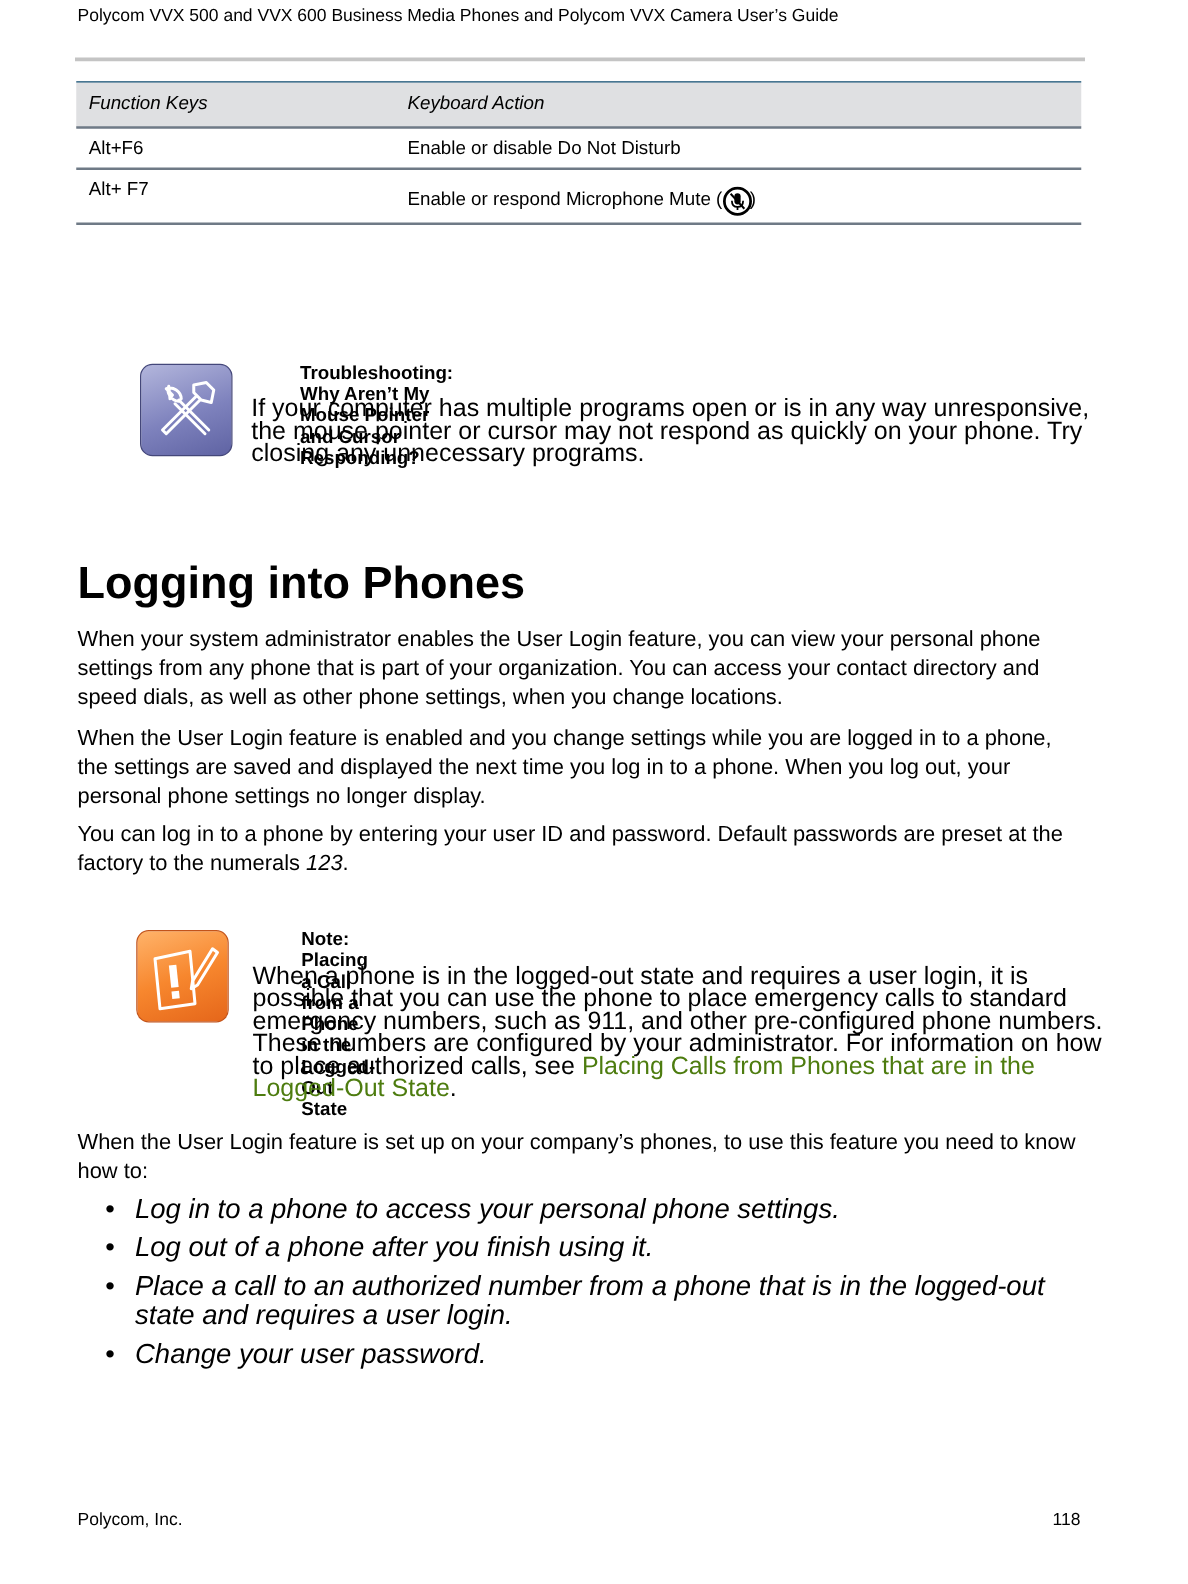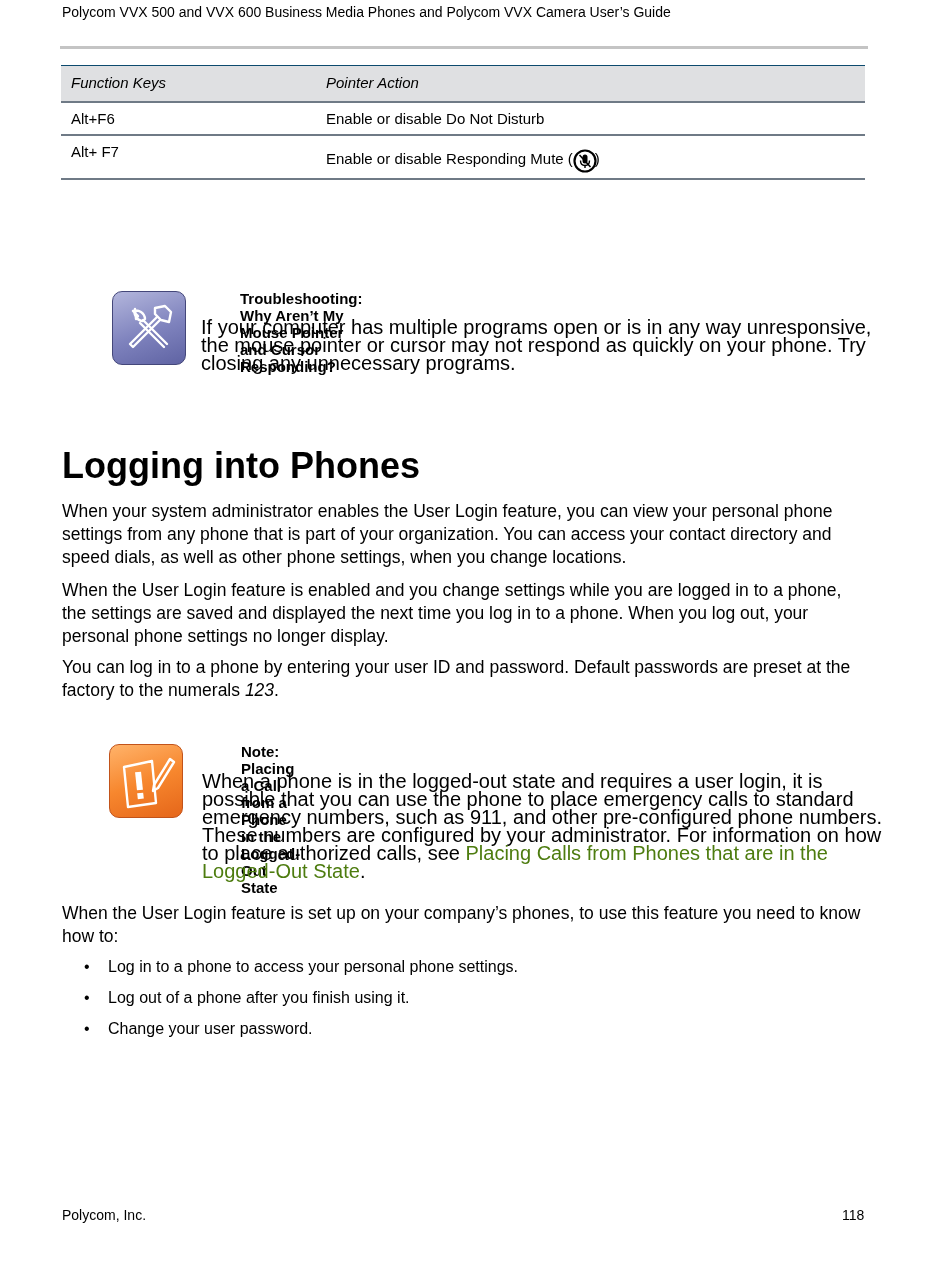--- a/index.html
+++ b/index.html
@@ -15,47 +15,47 @@
   table.fk td.k { width: 235px; }
   table.fk tr.r2 td.a, table.fk tr.r3 td.a { padding-top: 13px; }
   .circ-icon { display: inline-block; width: 22px; height: 22px; vertical-align: middle; }
   .callout { position: absolute; }
   .callout-icon { position: absolute; width: 72px; height: 72px; border-radius: 10px; }
   .callout-title { position: absolute; font-weight: bold; font-size: 15px; margin-left: 40px; }
   .callout-body { position: absolute; font-size: 20px; line-height: 18px; }
   h1.section { position: absolute; left: 62px; top: 445px; margin: 0; font-size: 36px; font-weight: bold; }
   p.body { position: absolute; left: 62px; width: 800px; margin: 0; font-size: 17.5px; line-height: 23px; }
   .link { color: #4d7c0f; }
-  ul.bullets { position: absolute; left: 62px; top: 955px; width: 800px; margin: 0; padding: 0; list-style: none; font-size: 16px; line-height: 23px; }
+  ul.bullets { position: absolute; left: 62px; top: 955px; width: 800px; margin: 0; padding: 0; list-style: none; font-size: 22px; line-height: 23px; font-style: italic; }
   ul.bullets li { position: relative; padding-left: 46px; margin-bottom: 8px; }
   ul.bullets li::before { content: "•"; position: absolute; left: 22px; top: 0; }
   .footer-left { left: 62px; top: 1207px; font-size: 14px; }
   .footer-right { left: 842px; top: 1207px; font-size: 14px; }
 </style>
 </head>
 <body>
 
 <div class="abs running-header">Polycom VVX 500 and VVX 600 Business Media Phones and Polycom VVX Camera User’s Guide</div>
 <div class="abs header-rule"></div>
 
 <table class="fk">
   <thead>
     <tr>
       <th>Function Keys</th>
-      <th>Pointer Action</th>
+      <th>Keyboard Action</th>
     </tr>
   </thead>
   <tbody>
     <tr class="r1">
       <td class="k">Alt+F6</td>
       <td class="a"><span>Enable or disable Do Not Disturb</span></td>
     </tr>
     <tr class="r2">
       <td class="k">Alt+ F7</td>
-      <td class="a"><span>Enable or disable Responding Mute (</span><span class="circ-icon"><svg width="24" height="24" viewBox="0 0 24 24">
+      <td class="a"><span>Enable or respond Microphone Mute (</span><span class="circ-icon"><svg width="24" height="24" viewBox="0 0 24 24">
               <circle cx="12" cy="12" r="10.5" fill="#fff" stroke="#000" stroke-width="2.2"></circle>
               <rect x="9.5" y="5.5" width="5" height="9" rx="2.5" fill="#000"></rect>
               <path d="M7.5 11.5 q0 5 4.5 5 q4.5 0 4.5 -5" fill="none" stroke="#000" stroke-width="1.4"></path>
               <line x1="12" y1="16.5" x2="12" y2="19" stroke="#000" stroke-width="1.4"></line>
               <line x1="6.5" y1="6" x2="17.5" y2="18" stroke="#000" stroke-width="1.6"></line>
             </svg></span><span>)</span></td>
     </tr>
   </tbody>
 </table>
 
@@ -93,17 +93,18 @@
   </div>
   <div class="callout-title" style="left:201px; top:743px;">Note: Placing a Call from a Phone in the Logged-Out State</div>
   <div class="callout-body" style="left:202px; top:772px; width:690px;"><span>When a phone is in the logged-out state and requires a user login, it is possible that you can use the phone to place emergency calls to standard emergency numbers, such as 911, and other pre-configured phone numbers. These numbers are configured by your administrator. For information on how to place authorized calls, see </span><span class="link">Placing Calls from Phones that are in the Logged-Out State</span><span>.</span></div>
 </div>
 
 <p class="body" style="top:902px;">When the User Login feature is set up on your company’s phones, to use this feature you need to know how to:</p>
 
 <ul class="bullets">
   <li>Log in to a phone to access your personal phone settings.</li>
   <li>Log out of a phone after you finish using it.</li>
+  <li>Place a call to an authorized number from a phone that is in the logged-out state and requires a user login.</li>
   <li>Change your user password.</li>
 </ul>
 
 <div class="abs footer-left">Polycom, Inc.</div>
 <div class="abs footer-right">118</div>
 
 </body></html>

